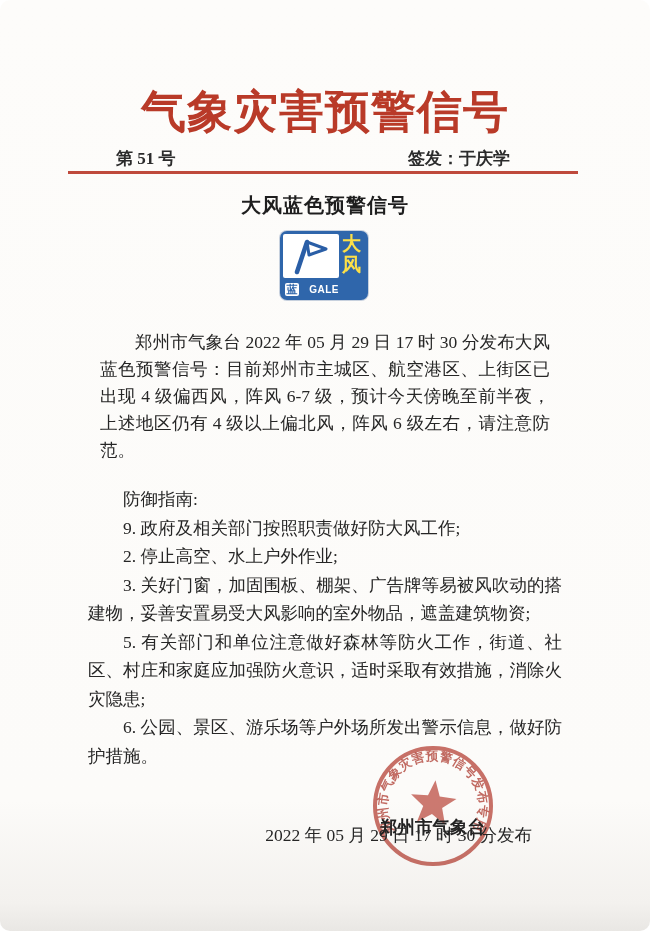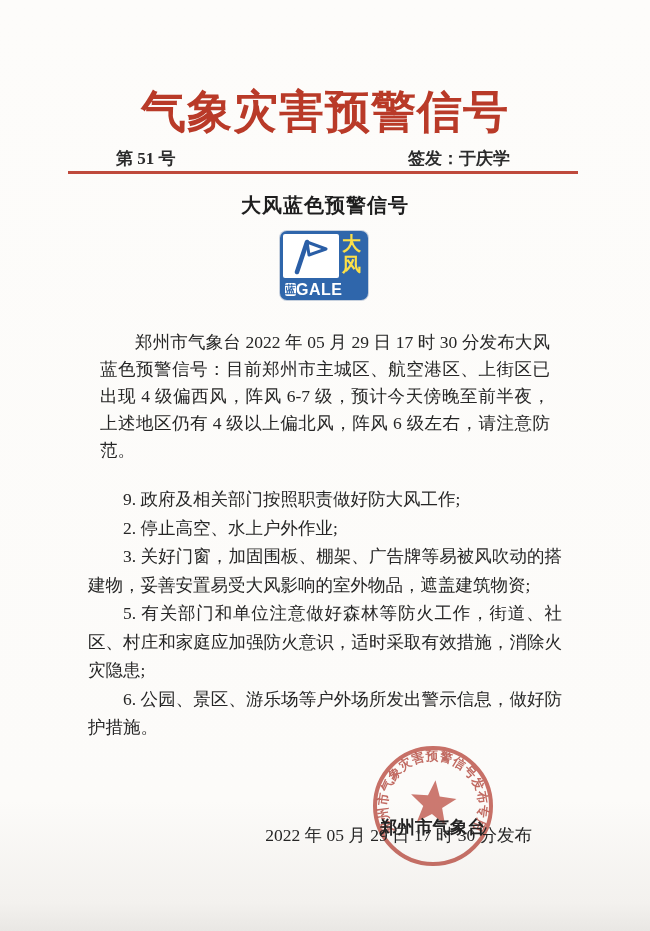--- a/index.html
+++ b/index.html
@@ -1,21 +1,21 @@
 <!DOCTYPE html>
 <html><head>
 <meta charset="utf-8">
 <style>
   html,body{margin:0;padding:0;}
   body{width:650px;height:931px;overflow:hidden;
        font-family:"Liberation Serif", serif;
        background:#ffffff;}
   .page{position:relative;width:650px;height:931px;
         background:linear-gradient(180deg,#fdfcfa 0%,#fcfbf9 86%,#f3f1ee 97%,#e9e7e4 100%);
-        color:#2b2b2b;}
+        color:#2b2b2b;border-radius:10px;}
   
   .title{position:absolute;top:82px;left:60px;width:530px;
          text-align:center;font-size:45px;font-weight:bold;
          color:#b93a28;letter-spacing:1px;white-space:nowrap;}
   .meta-row{position:absolute;top:147px;left:68px;width:510px;height:24px;}
   .doc-number{position:absolute;left:48px;top:0;font-size:17px;font-weight:bold;}
   .issuer{position:absolute;right:68px;top:0;font-size:17px;font-weight:bold;}
   .red-rule{position:absolute;top:171px;left:68px;width:510px;height:2.5px;
             background:#bf4a3c;}
   .subtitle{position:absolute;top:192px;left:60px;width:530px;text-align:center;
@@ -30,21 +30,21 @@
   .sign-name{position:absolute;right:3px;top:2px;width:23px;
              font-size:19px;line-height:21px;font-weight:bold;color:#fde047;
              word-break:break-all;
              font-family:"Liberation Sans", sans-serif;}
   .sign-bottom{position:absolute;left:3px;bottom:3px;width:56px;height:15px;
                display:flex;align-items:center;}
   .sign-level{width:14px;height:13px;margin-left:2px;background:#ffffff;
               color:#2f66ab;font-size:11px;font-weight:bold;line-height:13px;
               text-align:center;border-radius:2px;
               font-family:"Liberation Sans", sans-serif;}
-  .sign-en{flex:1;text-align:right;color:#ffffff;font-size:16px;
+  .sign-en{flex:1;text-align:right;color:#ffffff;font-size:10px;
            font-weight:bold;letter-spacing:.5px;
            font-family:"Liberation Sans", sans-serif;}
   
   .textblock{position:absolute;top:317px;left:88px;width:474px;
              font-size:17.5px;line-height:27px;text-align:justify;
              color:#262626;}
   .textblock p{margin:12px;text-indent:2em;}
   .guide{margin-top:21px;line-height:28.5px;}
   .guide p{margin:0;text-indent:2em;}
   
@@ -82,20 +82,21 @@
     <div class="sign-name">大风</div>
     <div class="sign-bottom">
       <span class="sign-level">蓝</span>
       <span class="sign-en">GALE</span>
     </div>
   </div>
 
   <div class="textblock">
     <p>郑州市气象台 2022 年 05 月 29 日 17 时 30 分发布大风蓝色预警信号：目前郑州市主城区、航空港区、上街区已出现 4 级偏西风，阵风 6-7 级，预计今天傍晚至前半夜，上述地区仍有 4 级以上偏北风，阵风 6 级左右，请注意防范。</p>
     <div class="guide">
+      <p>防御指南:</p>
       <p>9. 政府及相关部门按照职责做好防大风工作;</p>
       <p>2. 停止高空、水上户外作业;</p>
       <p>3. 关好门窗，加固围板、棚架、广告牌等易被风吹动的搭建物，妥善安置易受大风影响的室外物品，遮盖建筑物资;</p>
       <p>5. 有关部门和单位注意做好森林等防火工作，街道、社区、村庄和家庭应加强防火意识，适时采取有效措施，消除火灾隐患;</p>
       <p>6. 公园、景区、游乐场等户外场所发出警示信息，做好防护措施。</p>
     </div>
   </div>
 
   <div class="signature">郑州市气象台</div>
   <div class="published">2022 年 05 月 29 日 17 时 30 分发布</div>

